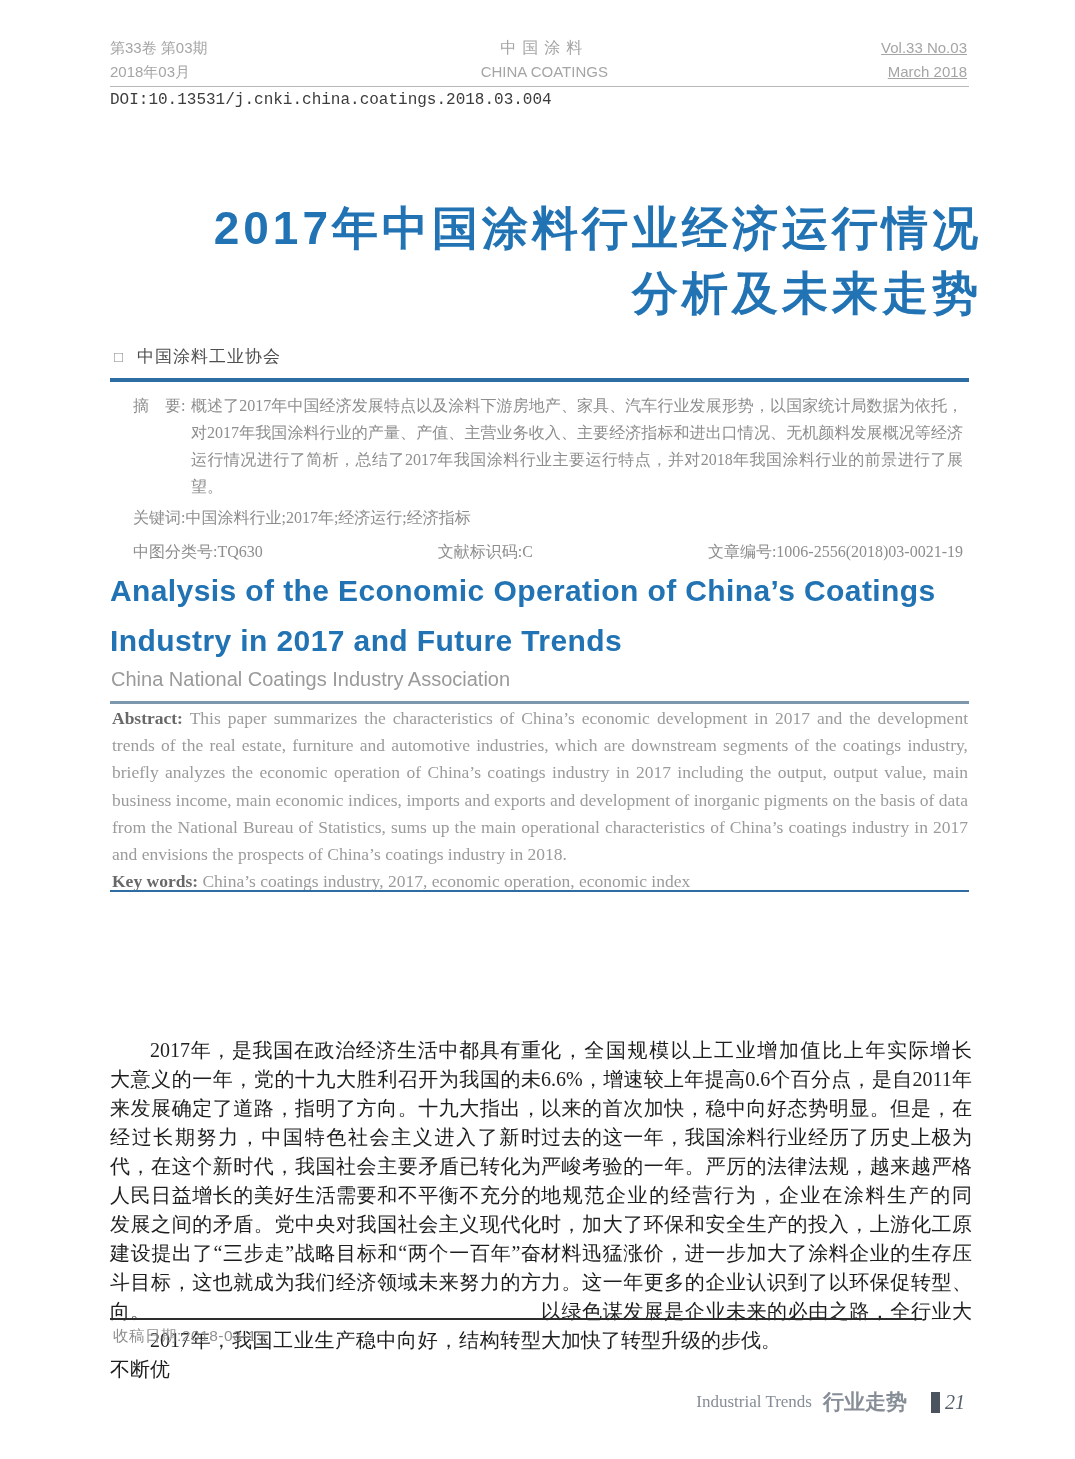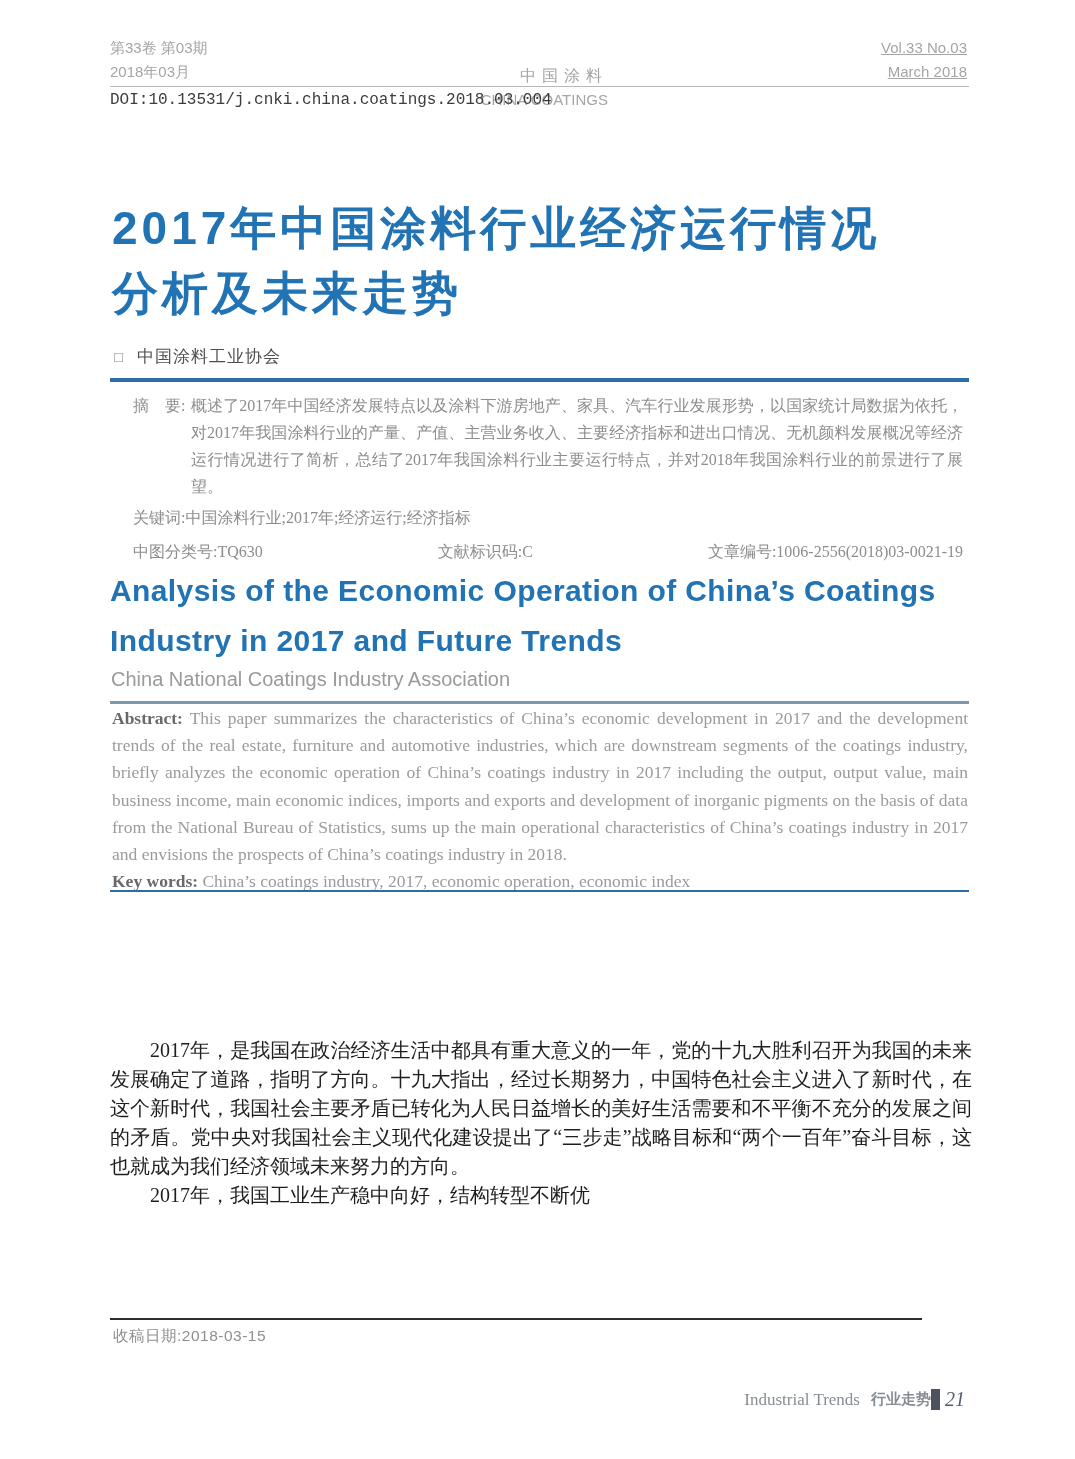--- a/index.html
+++ b/index.html
@@ -11,35 +11,35 @@
     overflow:hidden;
     font-family:"Liberation Sans",sans-serif;
   }
   
   .masthead{
     position:absolute;left:110px;top:36px;width:857px;
     display:flex;justify-content:space-between;
     color:var(--header-gray,#a5a5a5);
     font-size:15px;line-height:24px;
   }
-  .mh-center{text-align:right;margin-top:28px;}
+  .mh-center{text-align:center;}
   .mh-center .cn{letter-spacing:6px;font-size:16px;}
   .mh-right{text-align:right;text-decoration:underline;}
   .mh-rule{position:absolute;left:110px;top:86px;width:859px;height:1px;background:#b8b8b8;}
   .doi{
     position:absolute;left:110px;top:91px;
     font-family:Liberation Mono, monospace;font-size:16px;color:#3c3c3c;
   }
   
   .title-cn{
     position:absolute;left:112px;top:196px;width:870px;
     margin:0;color:var(--accent-blue,#2173b4);
     font-size:46px;line-height:65px;font-weight:bold;letter-spacing:4px;
   }
-  .title-cn span{display:block;}
+  .title-cn span{display:block;text-align:right;}
   .author-cn{
     position:absolute;left:114px;top:345px;
     font-size:17px;color:#4f4f4f;letter-spacing:1px;
   }
   .author-cn .sq{color:#8a8a8a;font-size:15px;margin-right:13px;}
   .rule-blue-thick{position:absolute;left:110px;top:378px;width:859px;height:4px;background:var(--rule-blue,#2e6da4);}
   
   .abstract-cn{
     position:absolute;left:133px;top:392px;width:830px;
     font-family:"Liberation Serif",serif;
@@ -81,21 +81,21 @@
   
   .footnote-rule{position:absolute;left:110px;top:1318px;width:812px;height:2px;background:#2e2e2e;}
   .received{position:absolute;left:113px;top:1326px;font-size:15.5px;color:#8f8f8f;letter-spacing:.5px;}
   
   .page-footer{
     position:absolute;right:110px;top:1388px;
     display:flex;align-items:center;
     font-family:"Liberation Serif",serif;color:var(--footer-gray,#868d96);
   }
   .pf-en{font-size:17px;margin-right:11px;}
-  .pf-cn{font-size:15px;font-weight:bold;margin-right:0;}
+  .pf-cn{font-size:21px;font-weight:bold;margin-right:24px;}
   .pf-bar{display:inline-block;width:9px;height:21px;background:var(--footer-bar,#4b545e);margin-right:5px;}
   .pf-num{font-size:20px;font-style:italic;font-weight:normal;color:#565f69;}
 </style>
 </head>
 <body>
 
 <div class="page">
 
   <header class="masthead">
     <div class="mh-left">
@@ -146,20 +146,23 @@
     <p><strong>Abstract:</strong> <span>This paper summarizes the characteristics of China’s economic development in 2017 and the development trends of the real estate, furniture and automotive industries, which are downstream segments of the coatings industry, briefly analyzes the economic operation of China’s coatings industry in 2017 including the output, output value, main business income, main economic indices, imports and exports and development of inorganic pigments on the basis of data from the National Bureau of Statistics, sums up the main operational characteristics of China’s coatings industry in 2017 and envisions the prospects of China’s coatings industry in 2018.</span></p>
     <p><strong>Key words:</strong> <span>China’s coatings industry, 2017, economic operation, economic index</span></p>
   </section>
   <div class="rule-blue-thin"></div>
 
   <section class="body-cols">
     <div class="col">
       <p>2017年，是我国在政治经济生活中都具有重大意义的一年，党的十九大胜利召开为我国的未来发展确定了道路，指明了方向。十九大指出，经过长期努力，中国特色社会主义进入了新时代，在这个新时代，我国社会主要矛盾已转化为人民日益增长的美好生活需要和不平衡不充分的发展之间的矛盾。党中央对我国社会主义现代化建设提出了“三步走”战略目标和“两个一百年”奋斗目标，这也就成为我们经济领域未来努力的方向。</p>
       <p>2017年，我国工业生产稳中向好，结构转型不断优</p>
     </div>
+    <div class="col">
+      <p class="noindent">化，全国规模以上工业增加值比上年实际增长6.6%，增速较上年提高0.6个百分点，是自2011年以来的首次加快，稳中向好态势明显。但是，在过去的这一年，我国涂料行业经历了历史上极为严峻考验的一年。严厉的法律法规，越来越严格地规范企业的经营行为，企业在涂料生产的同时，加大了环保和安全生产的投入，上游化工原材料迅猛涨价，进一步加大了涂料企业的生存压力。这一年更多的企业认识到了以环保促转型、以绿色谋发展是企业未来的必由之路，全行业大大加快了转型升级的步伐。</p>
+    </div>
   </section>
 
   <div class="footnote-rule"></div>
   <div class="received">
     <span>收稿日期:</span><span>2018-03-15</span>
   </div>
 
   <footer class="page-footer">
     <span class="pf-en">Industrial Trends</span>
     <span class="pf-cn">行业走势</span>

